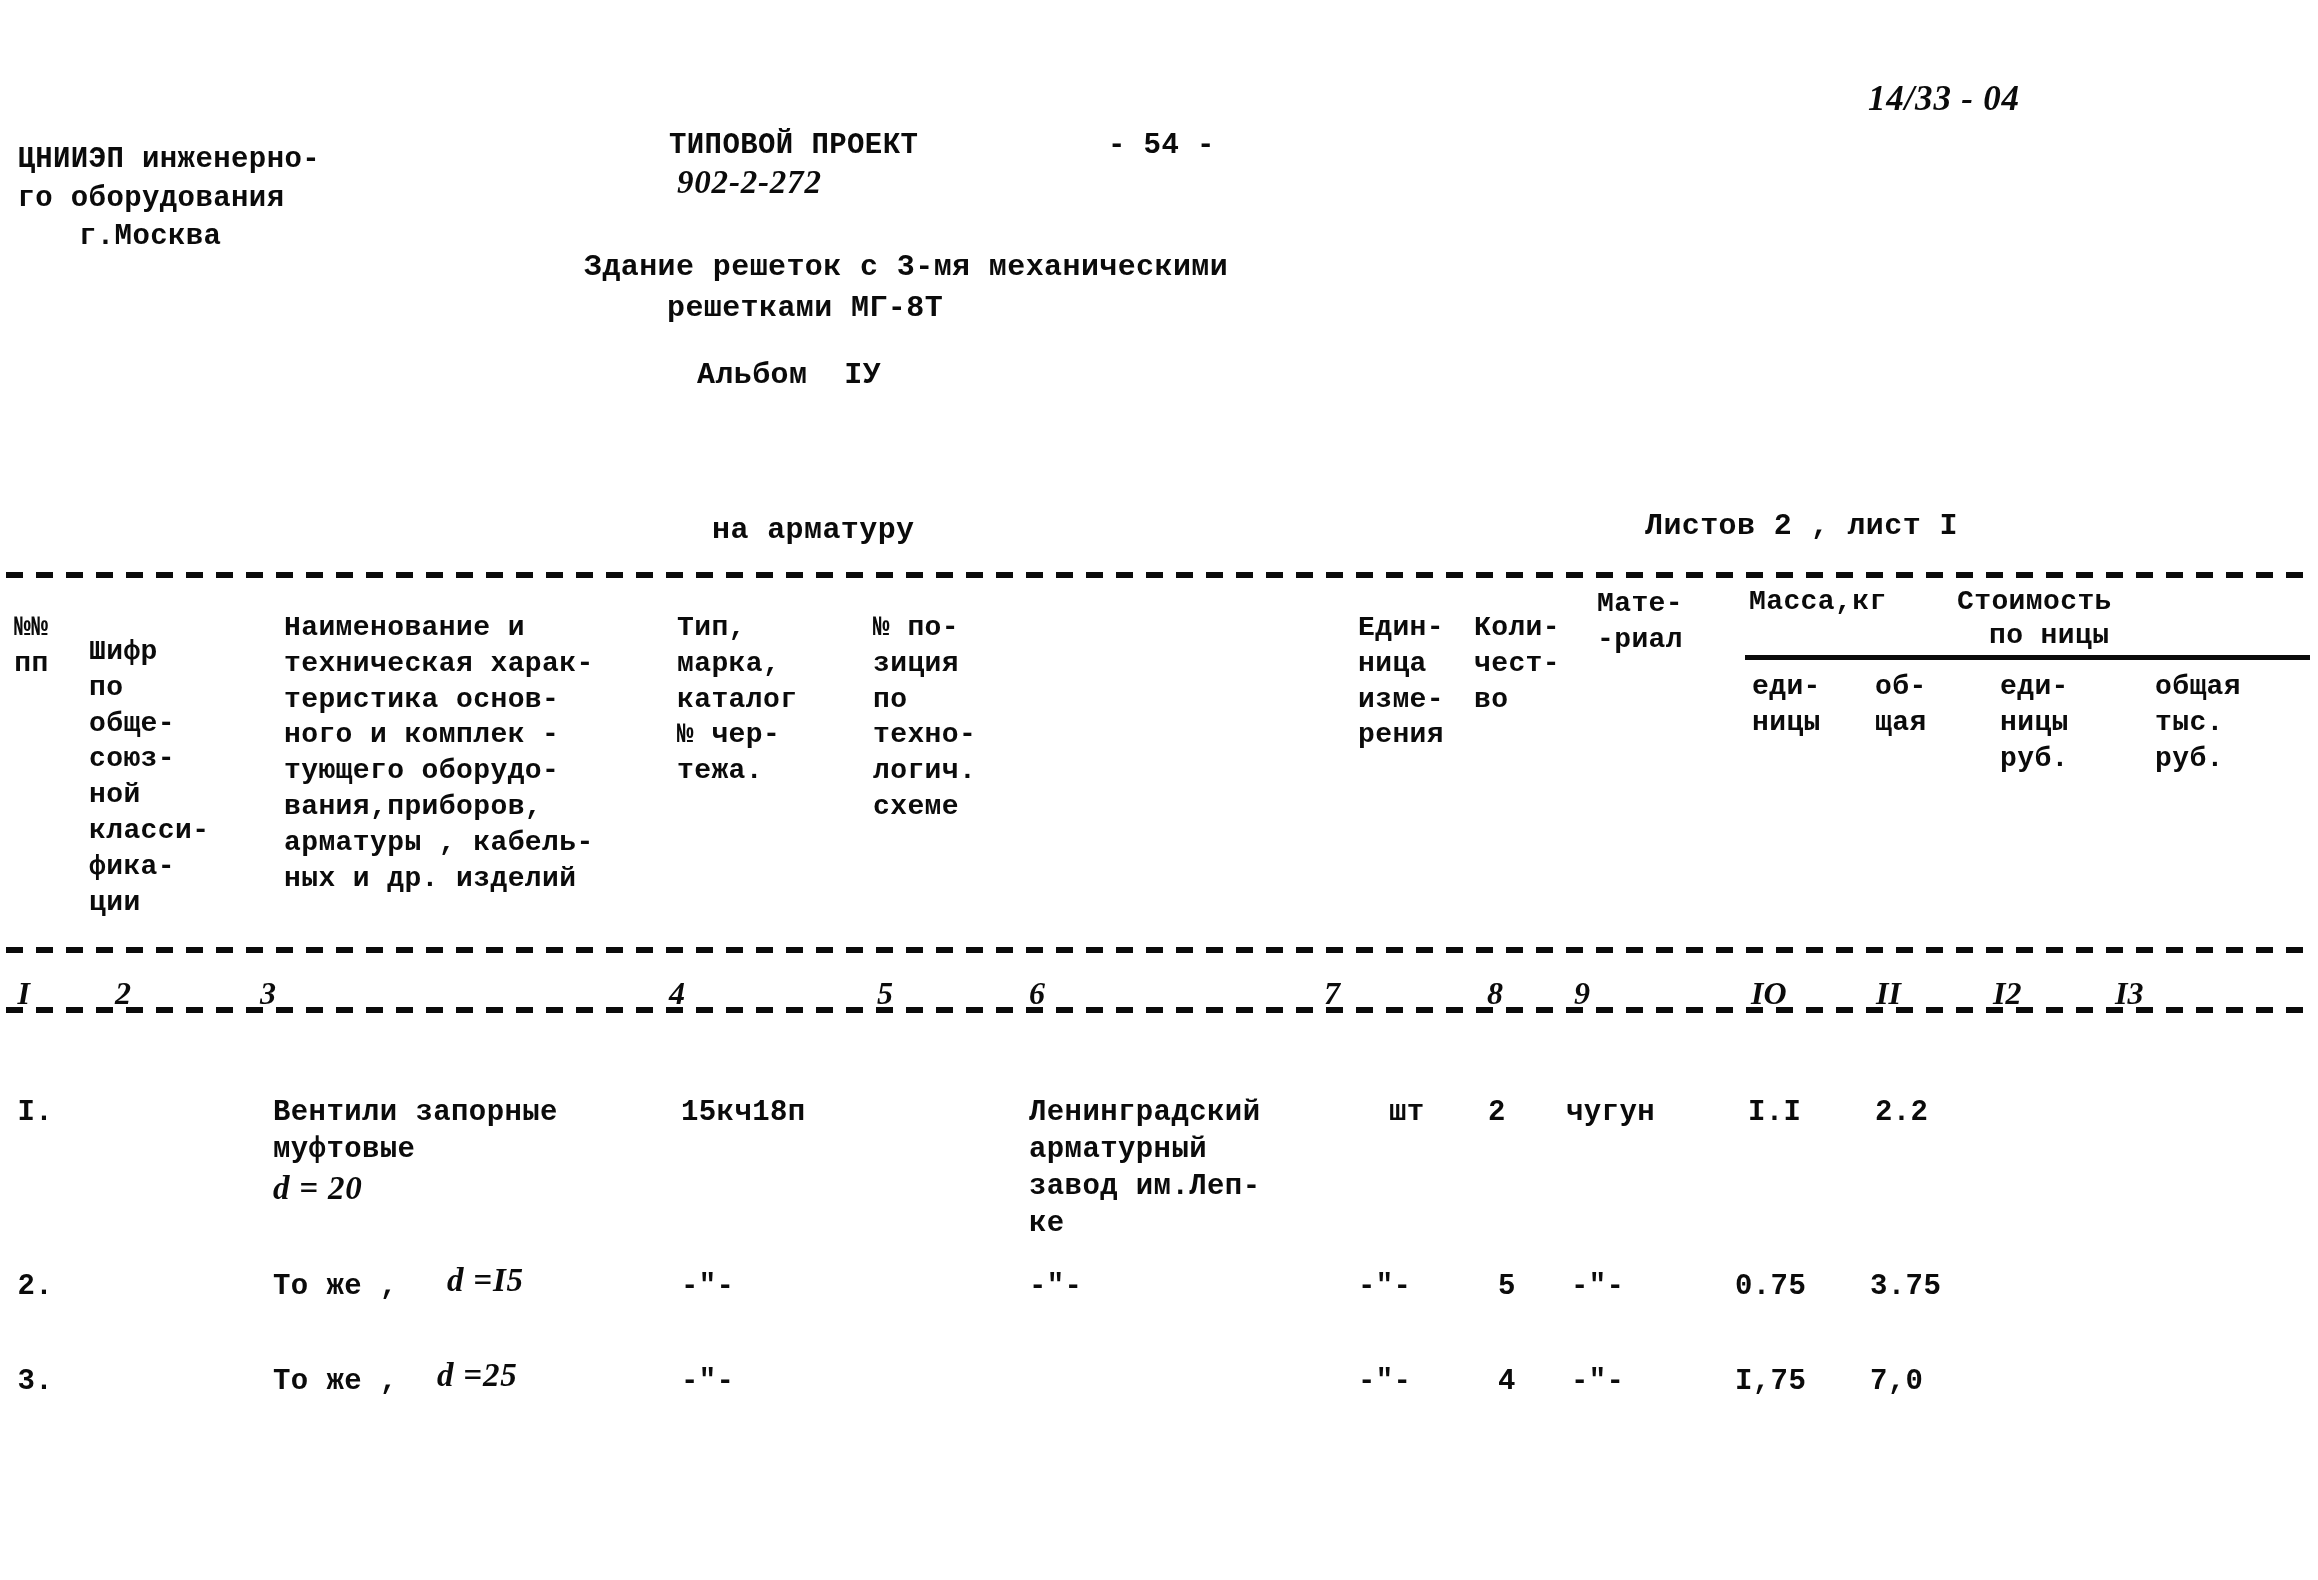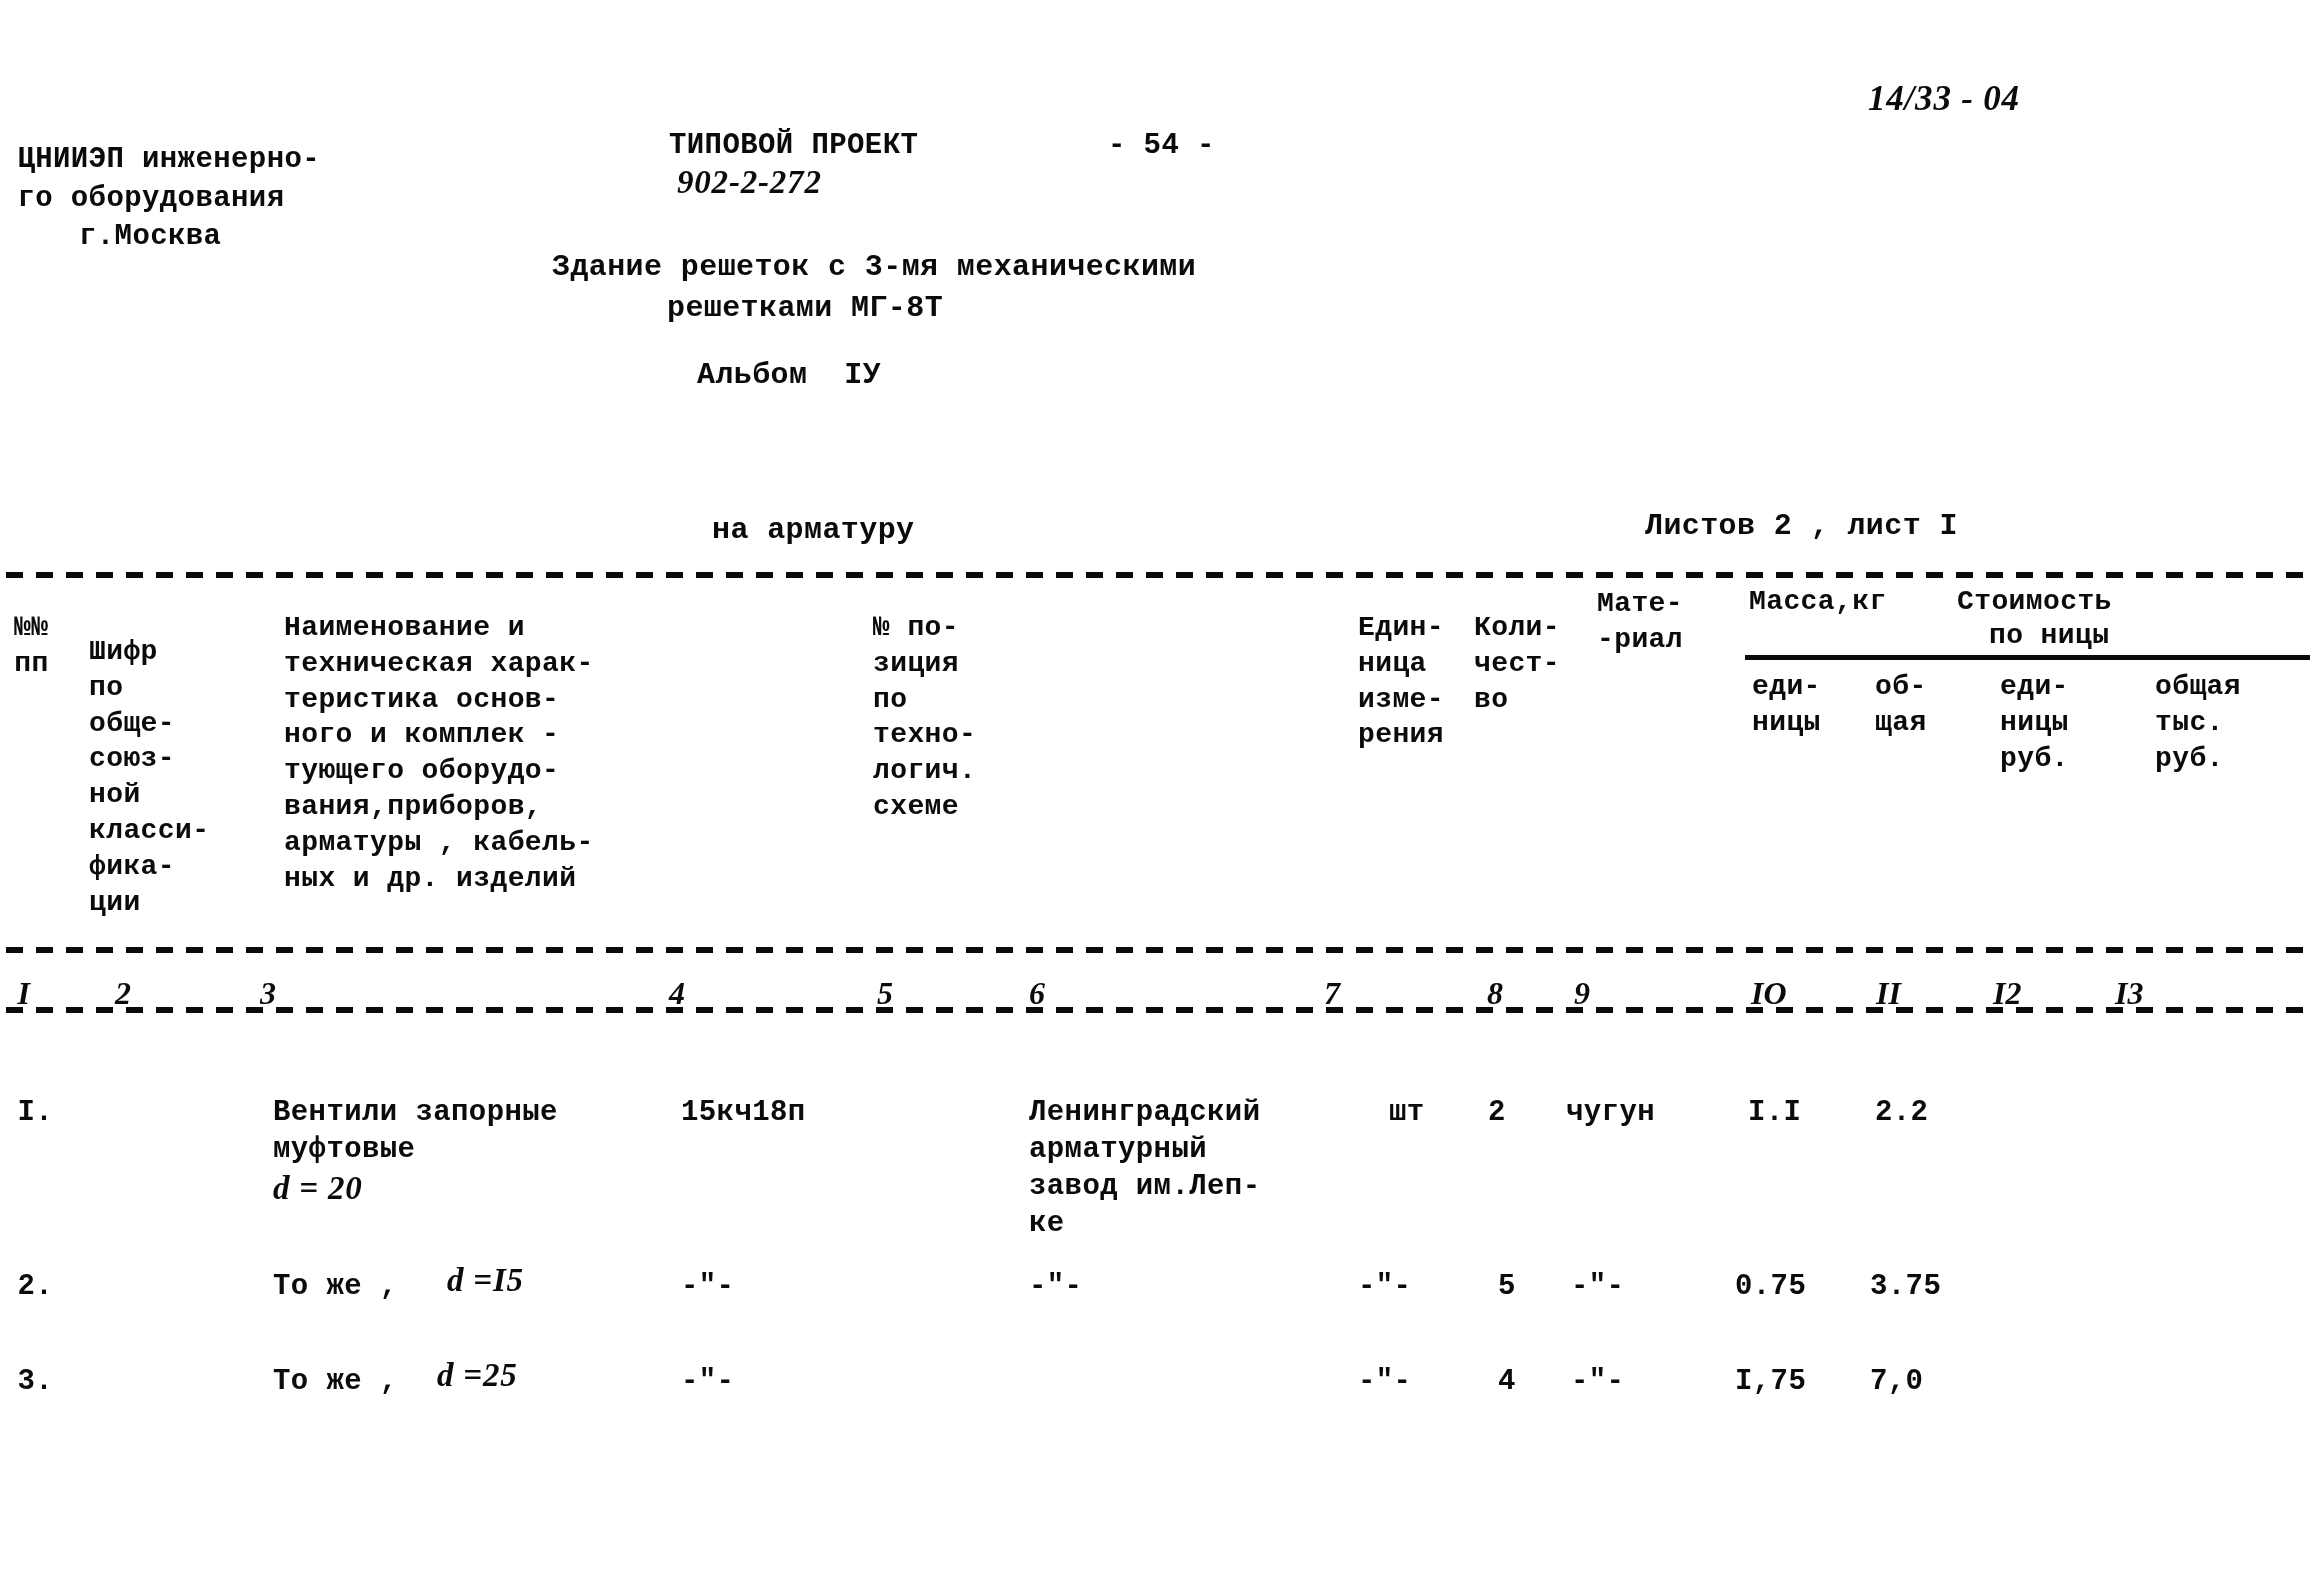--- a/index.html
+++ b/index.html
@@ -57,21 +57,21 @@
   <div class="abs hand" style="left:1868px;top:79px;font-size:35px;">14/33 - 04</div>
 
   <div class="abs typed fs-hdr" style="left:17.4px;top:141px;">ЦНИИЭП инженерно-</div>
   <div class="abs typed fs-hdr" style="left:17.4px;top:180px;">го оборудования</div>
   <div class="abs typed fs-hdr" style="left:79px;top:218px;">г.Москва</div>
 
   <div class="abs typed fs-title" style="left:669px;top:127px;">ТИПОВОЙ ПРОЕКТ</div>
   <div class="abs hand" style="left:677px;top:164px;font-size:33px;">902-2-272</div>
   <div class="abs typed fs-title" style="left:1108px;top:127px;">- 54 -</div>
 
-  <div class="abs typed fs-sub" style="left:552px;top:248px;font-family:Liberation Mono, monospace;">Здание решеток с 3-мя механическими</div>
+  <div class="abs typed fs-sub" style="left:584px;top:248px;font-family:Liberation Mono, monospace;">Здание решеток с 3-мя механическими</div>
   <div class="abs typed fs-sub" style="left:667px;top:289px;">решетками МГ-8Т</div>
 
   <div class="abs typed fs-sub" style="left:697px;top:356px;">Альбом  IУ</div>
 
   <div class="abs typed fs-sub" style="left:712px;top:511px;">на арматуру</div>
   <div class="abs typed fs-sub" style="left:1645px;top:507px;">Листов 2 , лист I</div>
 
   <div class="dashline" style="left:6.3px;top:572px;width:2305px;"></div>
 
   <div class="abs typed fs-col" style="left:1749px;top:584px;">Масса,кг</div>
@@ -91,20 +91,25 @@
 фика-
 ции</div>
   <div class="abs typed fs-col" style="left:284px;top:610px;" id="ch2">Наименование и
 техническая харак-
 теристика основ-
 ного и комплек -
 тующего оборудо-
 вания,приборов,
 арматуры , кабель-
 ных и др. изделий</div>
+  <div class="abs typed fs-col" style="left:677px;top:610px;" id="ch3">Тип,
+марка,
+каталог
+№ чер-
+тежа.</div>
   <div class="abs typed fs-col" style="left:873px;top:610px;" id="ch4">№ по-
 зиция
 по
 техно-
 логич.
 схеме</div>
   <div class="abs typed fs-col" style="left:1358px;top:610px;" id="ch6">Един-
 ница
 изме-
 рения</div>

